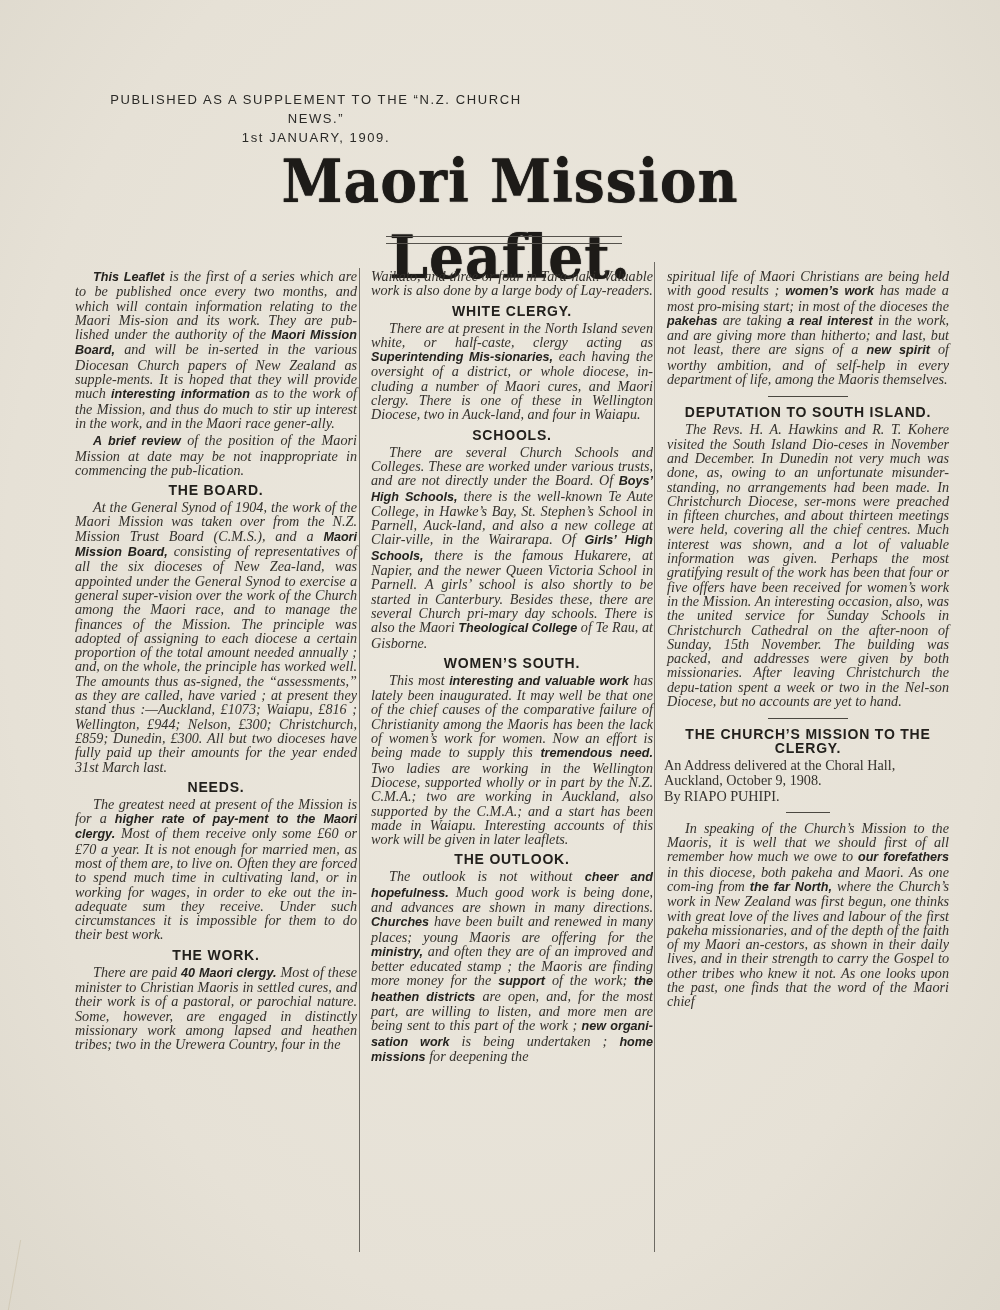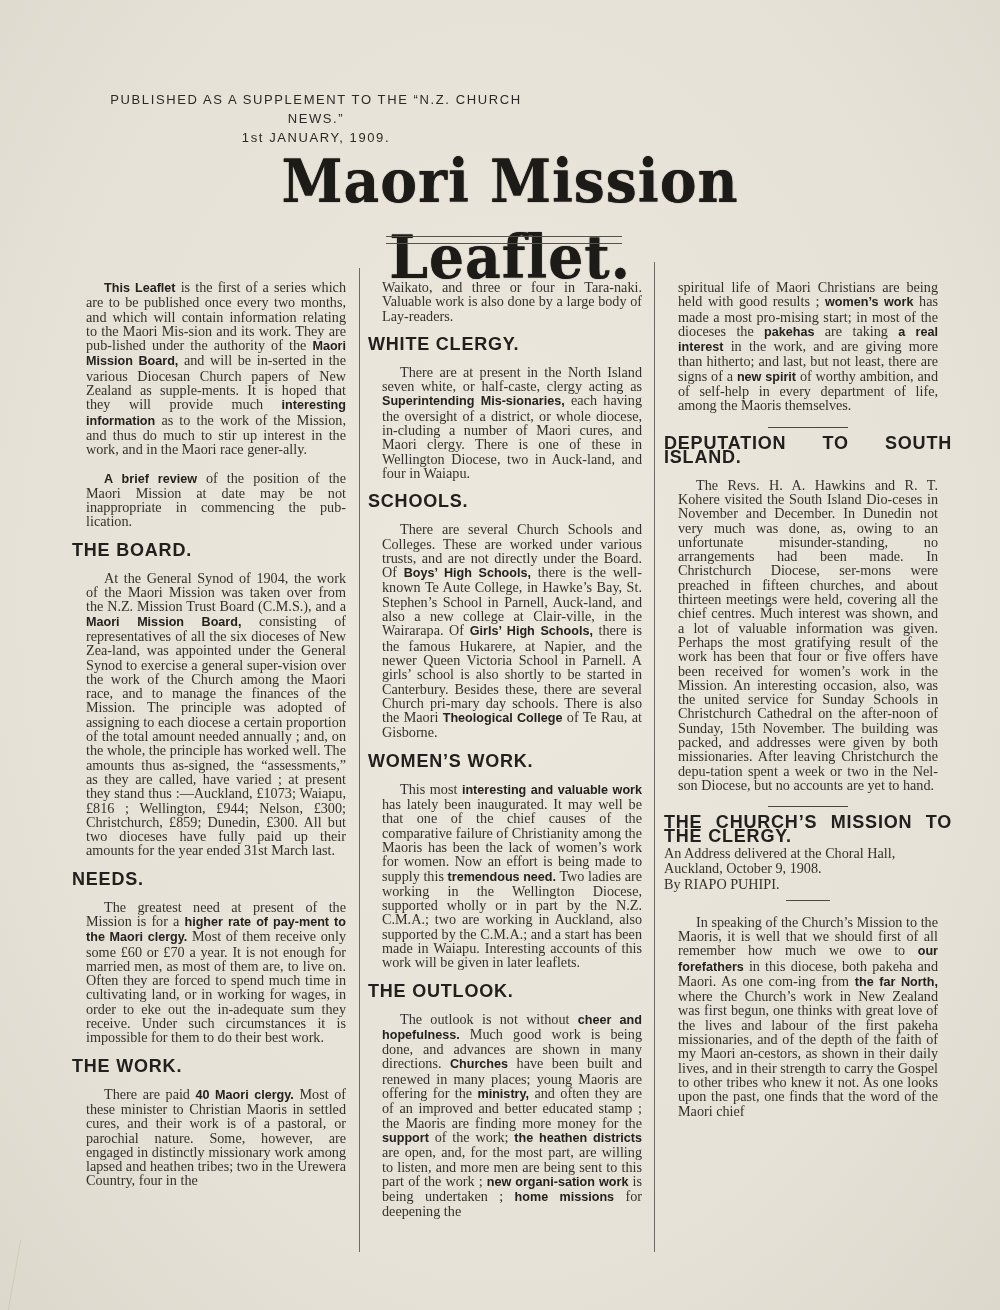--- a/index.html
+++ b/index.html
@@ -41,26 +41,26 @@
       color: #34312c;
     }
     .col1 { left: 72px; }
     .col2 { left: 368px; }
     .col3 { left: 664px; }
     .col-divider {
       position: absolute; width: 1px; background: #6d6a63;
     }
     .div1 { left: 359px; top: 268px; height: 984px; }
     .div2 { left: 654px; top: 262px; height: 990px; }
-    .column p { margin: 14px; text-indent: 18px; }
+    .column p { margin: 3px; text-indent: 18px; font-style: italic; }
     .column p.cont { text-indent: 0; }
     .sec-head {
       font-family: "Liberation Sans", sans-serif;
-      font-weight: bold; font-size: 18px; letter-spacing: 0.8px;
-      margin: 6px 0 3px 0; color: #22201c;
+      font-weight: bold; font-size: 14px; letter-spacing: 0.8px;
+      text-align: center; margin: 6px 0 3px 0; color: #22201c;
       line-height: 14px;
     }
     .b {
       font-family: "Liberation Sans", sans-serif;
       font-weight: bold; font-size: 12.6px; color: #24221e;
     }
     .short-rule {
       width: 80px; height: 0; border-top: 1.5px solid #4a4740;
       margin: 10px auto 8px auto;
     }
@@ -103,21 +103,21 @@
 
   <div class="column col2">
     <p class="cont">Waikato, and three or four in Tara-naki. Valuable work is also done by a large body of Lay-readers.</p>
 
     <div class="sec-head">WHITE CLERGY.</div>
     <p><span>There are at present in the North Island seven white, or half-caste, clergy acting as </span><span class="b">Superintending Mis-sionaries,</span><span> each having the oversight of a district, or whole diocese, in-cluding a number of Maori cures, and Maori clergy. There is one of these in Wellington Diocese, two in Auck-land, and four in Waiapu.</span></p>
 
     <div class="sec-head">SCHOOLS.</div>
     <p><span>There are several Church Schools and Colleges. These are worked under various trusts, and are not directly under the Board. Of </span><span class="b">Boys’ High Schools,</span><span> there is the well-known Te Aute College, in Hawke’s Bay, St. Stephen’s School in Parnell, Auck-land, and also a new college at Clair-ville, in the Wairarapa. Of </span><span class="b">Girls’ High Schools,</span><span> there is the famous Hukarere, at Napier, and the newer Queen Victoria School in Parnell. A girls’ school is also shortly to be started in Canterbury. Besides these, there are several Church pri-mary day schools. There is also the Maori </span><span class="b">Theological College</span><span> of Te Rau, at Gisborne.</span></p>
 
-    <div class="sec-head">WOMEN’S WORK.</div>
+    <div class="sec-head">WOMEN’S SOUTH.</div>
     <p><span>This most </span><span class="b">interesting and valuable work</span><span> has lately been inaugurated. It may well be that one of the chief causes of the comparative failure of Christianity among the Maoris has been the lack of women’s work for women. Now an effort is being made to supply this </span><span class="b">tremendous need.</span><span> Two ladies are working in the Wellington Diocese, supported wholly or in part by the N.Z. C.M.A.; two are working in Auckland, also supported by the C.M.A.; and a start has been made in Waiapu. Interesting accounts of this work will be given in later leaflets.</span></p>
 
     <div class="sec-head">THE OUTLOOK.</div>
     <p><span>The outlook is not without </span><span class="b">cheer and hopefulness.</span><span> Much good work is being done, and advances are shown in many directions. </span><span class="b">Churches</span><span> have been built and renewed in many places; young Maoris are offering for the </span><span class="b">ministry,</span><span> and often they are of an improved and better educated stamp ; the Maoris are finding more money for the </span><span class="b">support</span><span> of the work; </span><span class="b">the heathen districts</span><span> are open, and, for the most part, are willing to listen, and more men are being sent to this part of the work ; </span><span class="b">new organi-sation work</span><span> is being undertaken ; </span><span class="b">home missions</span><span> for deepening the</span></p>
   </div>
 
   <div class="column col3">
     <p class="cont"><span>spiritual life of Maori Christians are being held with good results ; </span><span class="b">women’s work</span><span> has made a most pro-mising start; in most of the dioceses the </span><span class="b">pakehas</span><span> are taking </span><span class="b">a real interest</span><span> in the work, and are giving more than hitherto; and last, but not least, there are signs of a </span><span class="b">new spirit</span><span> of worthy ambition, and of self-help in every department of life, among the Maoris themselves.</span></p>
 
     <div class="short-rule"></div>

